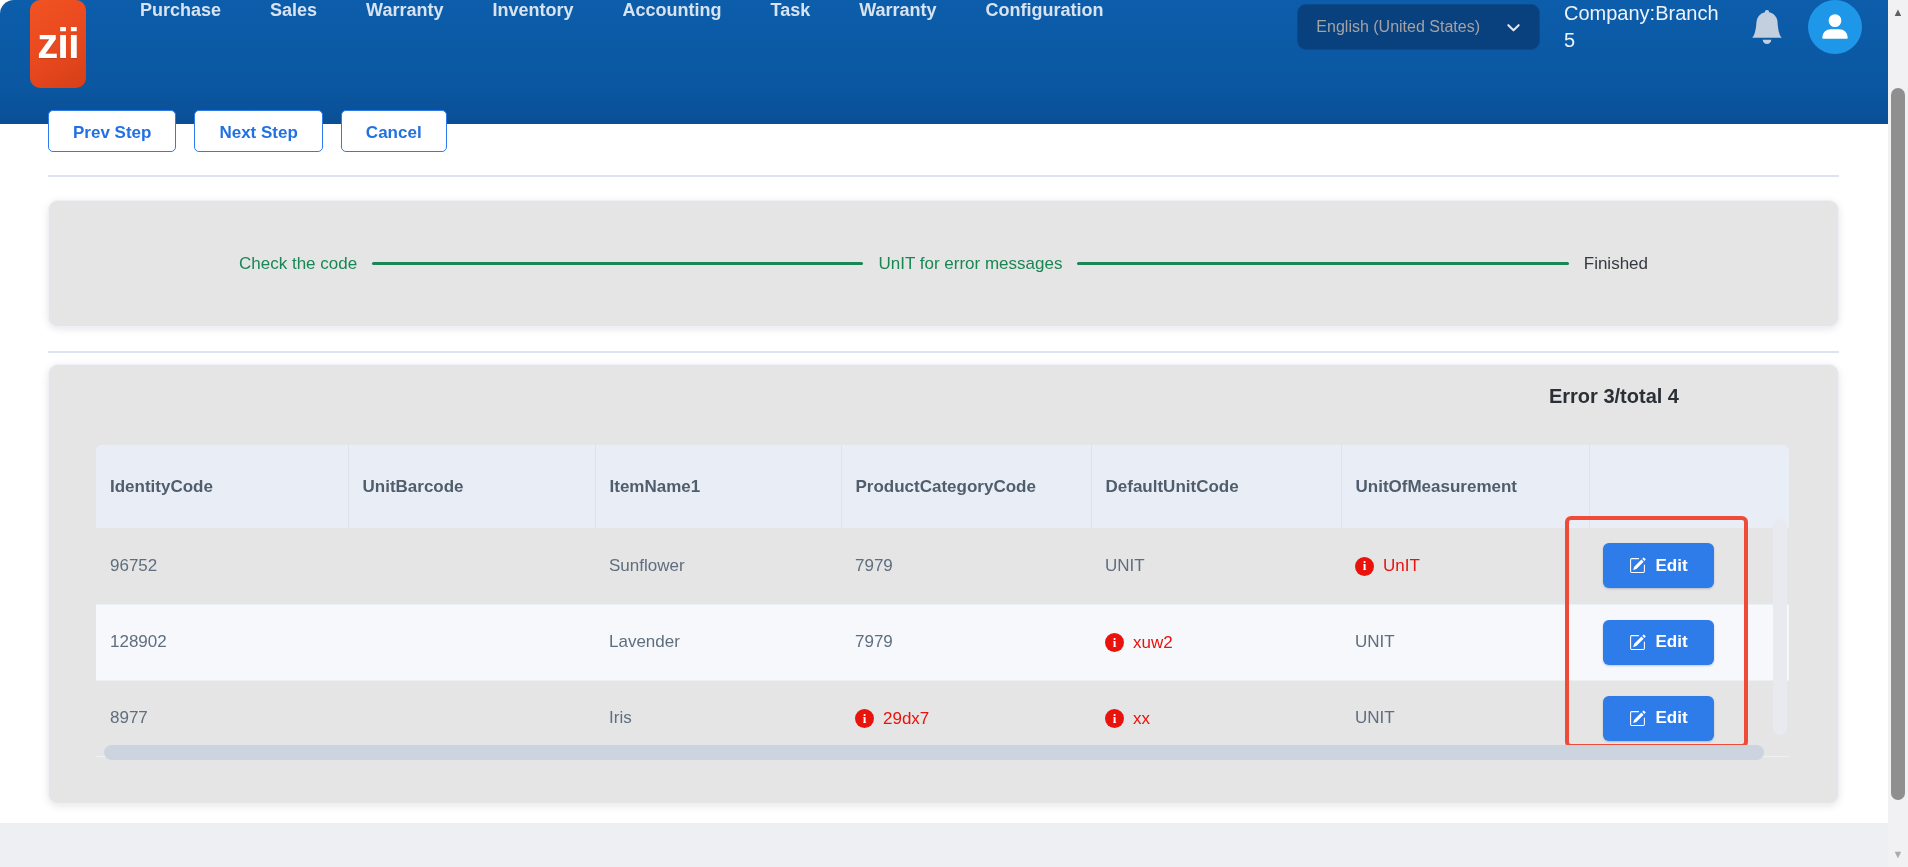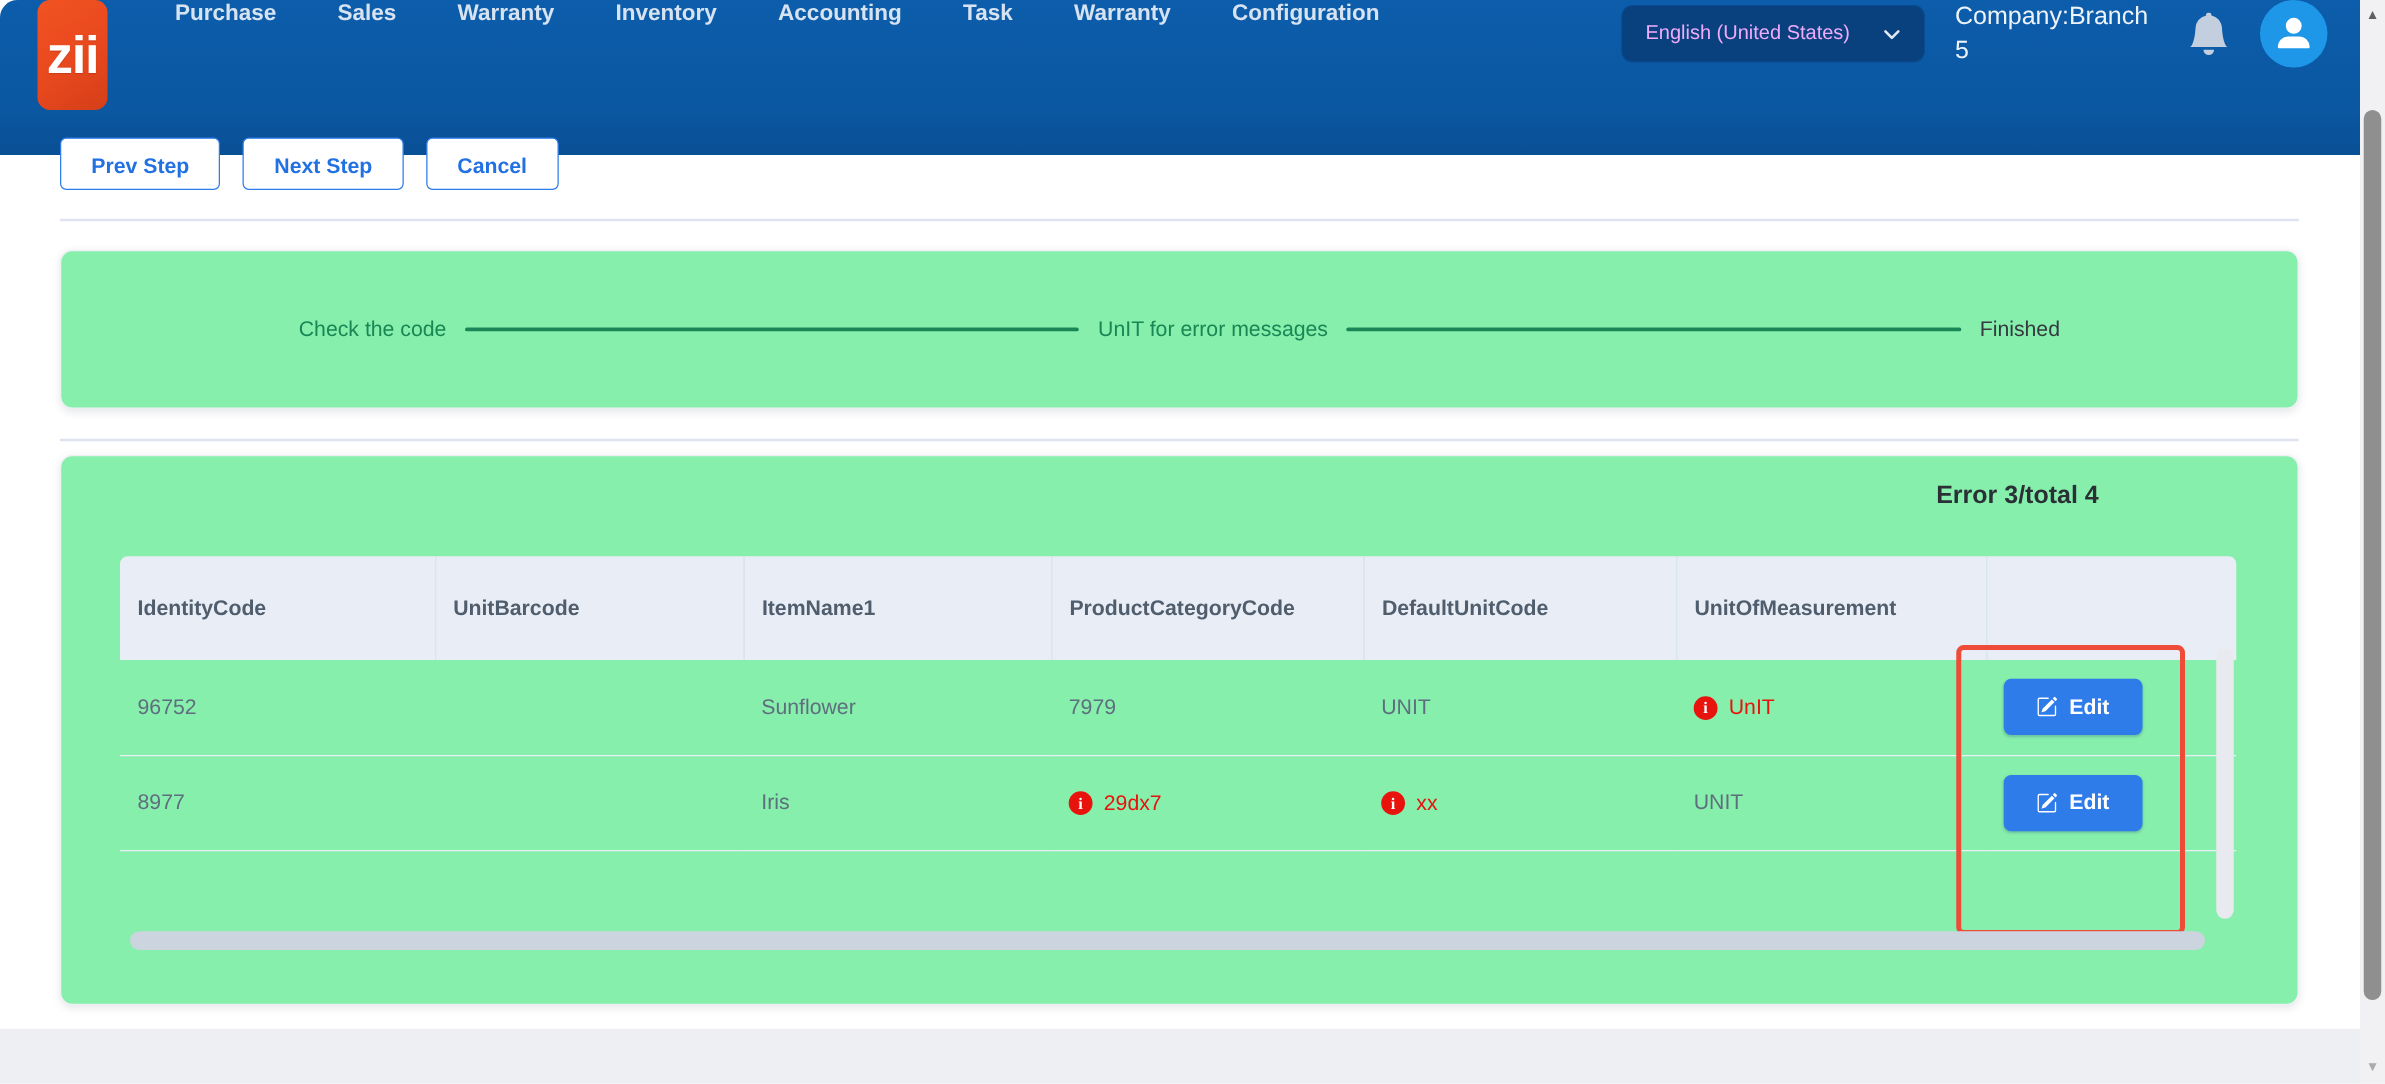--- a/index.html
+++ b/index.html
@@ -24,21 +24,21 @@
     text-shadow:0 1px 1px rgba(0,0,0,.15);
   }
   .nav-items { display:flex; gap:49px; margin-left:54px; align-items:center; }
   .nav-item {
     color:#d7e3f1; font-size:18px; font-weight:600; cursor:pointer; white-space:nowrap;
   }
   .nav-right { margin-left:auto; display:flex; align-items:center; gap:24px; }
   .lang-select {
     background:#09407e; border:1px solid #0a4a8e; border-radius:9px;
     height:46px; padding:0 18px; display:flex; align-items:center; gap:26px;
-    color:#f0abfc; font-size:16px; cursor:pointer; white-space:nowrap;
+    color:#a3a3a3; font-size:16px; cursor:pointer; white-space:nowrap;
   }
   .company { width:162px; color:#eef3f9; font-size:20px; line-height:1.35; }
   .bell { width:34px; height:34px; display:flex; }
   .avatar {
     width:54px; height:54px; border-radius:50%; background:#1f97e8;
     display:flex; align-items:center; justify-content:center;
   }
 
   
   .toolbar { position:absolute; left:48px; top:110px; display:flex; gap:18px; }
@@ -47,21 +47,21 @@
     border-radius:5px; color:#2271e3; font-size:17px; font-weight:700;
     font-family:"Liberation Sans",sans-serif; cursor:pointer;
   }
 
   .divider { position:absolute; left:48px; width:1791px; height:2px; background:#dee2f1; }
   .divider.d1 { top:175px; }
   .divider.d2 { top:351px; }
 
   
   .card {
-    position:absolute; left:48px; width:1791px; background:#86efac;
+    position:absolute; left:48px; width:1791px; background:#e5e5e5;
     border:1px solid #eef0f5; border-radius:10px;
     box-shadow:0 2px 7px rgba(70,80,100,.14);
   }
   .stepper-card { top:200px; height:127px; display:flex; align-items:center; padding:0 190px; }
   .stepper { display:flex; align-items:center; width:100%; gap:15px; }
   .step-label { font-size:17px; white-space:nowrap; }
   .step-label.done { color:#198754; }
   .step-label.pending { color:#343a40; }
   .step-line { flex:1; height:3px; background:#1a8557; border-radius:2px; }
 
@@ -226,49 +226,73 @@
             <span style="display:flex;">
               <svg width="17" height="17" viewBox="0 0 16 16" fill="#ffffff">
                   <path d="M15.502 1.94a.5.5 0 0 1 0 .706L14.459 3.69l-2-2L13.502.646a.5.5 0 0 1 .707 0l1.293 1.293zm-1.75 2.456-2-2L4.939 9.21a.5.5 0 0 0-.121.196l-.805 2.414a.25.25 0 0 0 .316.316l2.414-.805a.5.5 0 0 0 .196-.12l6.813-6.814z"></path>
                   <path d="M1 13.5A1.5 1.5 0 0 0 2.5 15h11a1.5 1.5 0 0 0 1.5-1.5v-6a.5.5 0 0 0-1 0v6a.5.5 0 0 1-.5.5h-11a.5.5 0 0 1-.5-.5v-11a.5.5 0 0 1 .5-.5H9a.5.5 0 0 0 0-1H2.5A1.5 1.5 0 0 0 1 2.5v11z"></path>
                 </svg>
             </span>
             <span>Edit</span>
           </button>
         </td>
       </tr>
-      <tr>
-        <td>8977</td>
+      <tr class="alt">
+        <td>128902</td>
         <td></td>
-        <td>Iris</td>
+        <td>Lavender</td>
+        <td>7979</td>
         <td>
           <span class="err-wrap">
             <span class="err-icon">i</span>
-            <span>29dx7</span>
-          </span>
-        </td>
-        <td>
-          <span class="err-wrap">
-            <span class="err-icon">i</span>
-            <span>xx</span>
+            <span>xuw2</span>
           </span>
         </td>
         <td>UNIT</td>
         <td>
           <button class="edit-btn">
             <span style="display:flex;">
               <svg width="17" height="17" viewBox="0 0 16 16" fill="#ffffff">
                   <path d="M15.502 1.94a.5.5 0 0 1 0 .706L14.459 3.69l-2-2L13.502.646a.5.5 0 0 1 .707 0l1.293 1.293zm-1.75 2.456-2-2L4.939 9.21a.5.5 0 0 0-.121.196l-.805 2.414a.25.25 0 0 0 .316.316l2.414-.805a.5.5 0 0 0 .196-.12l6.813-6.814z"></path>
                   <path d="M1 13.5A1.5 1.5 0 0 0 2.5 15h11a1.5 1.5 0 0 0 1.5-1.5v-6a.5.5 0 0 0-1 0v6a.5.5 0 0 1-.5.5h-11a.5.5 0 0 1-.5-.5v-11a.5.5 0 0 1 .5-.5H9a.5.5 0 0 0 0-1H2.5A1.5 1.5 0 0 0 1 2.5v11z"></path>
                 </svg>
             </span>
             <span>Edit</span>
           </button>
         </td>
       </tr>
+      <tr>
+        <td>8977</td>
+        <td></td>
+        <td>Iris</td>
+        <td>
+          <span class="err-wrap">
+            <span class="err-icon">i</span>
+            <span>29dx7</span>
+          </span>
+        </td>
+        <td>
+          <span class="err-wrap">
+            <span class="err-icon">i</span>
+            <span>xx</span>
+          </span>
+        </td>
+        <td>UNIT</td>
+        <td>
+          <button class="edit-btn">
+            <span style="display:flex;">
+              <svg width="17" height="17" viewBox="0 0 16 16" fill="#ffffff">
+                  <path d="M15.502 1.94a.5.5 0 0 1 0 .706L14.459 3.69l-2-2L13.502.646a.5.5 0 0 1 .707 0l1.293 1.293zm-1.75 2.456-2-2L4.939 9.21a.5.5 0 0 0-.121.196l-.805 2.414a.25.25 0 0 0 .316.316l2.414-.805a.5.5 0 0 0 .196-.12l6.813-6.814z"></path>
+                  <path d="M1 13.5A1.5 1.5 0 0 0 2.5 15h11a1.5 1.5 0 0 0 1.5-1.5v-6a.5.5 0 0 0-1 0v6a.5.5 0 0 1-.5.5h-11a.5.5 0 0 1-.5-.5v-11a.5.5 0 0 1 .5-.5H9a.5.5 0 0 0 0-1H2.5A1.5 1.5 0 0 0 1 2.5v11z"></path>
+                </svg>
+            </span>
+            <span>Edit</span>
+          </button>
+        </td>
+      </tr>
     </tbody>
   </table>
 
   <div class="annotation-rect"></div>
   <div class="v-scroll-thumb"></div>
   <div class="h-scroll-thumb"></div>
 </section>
 
 <div class="bottom-strip"></div>
 

